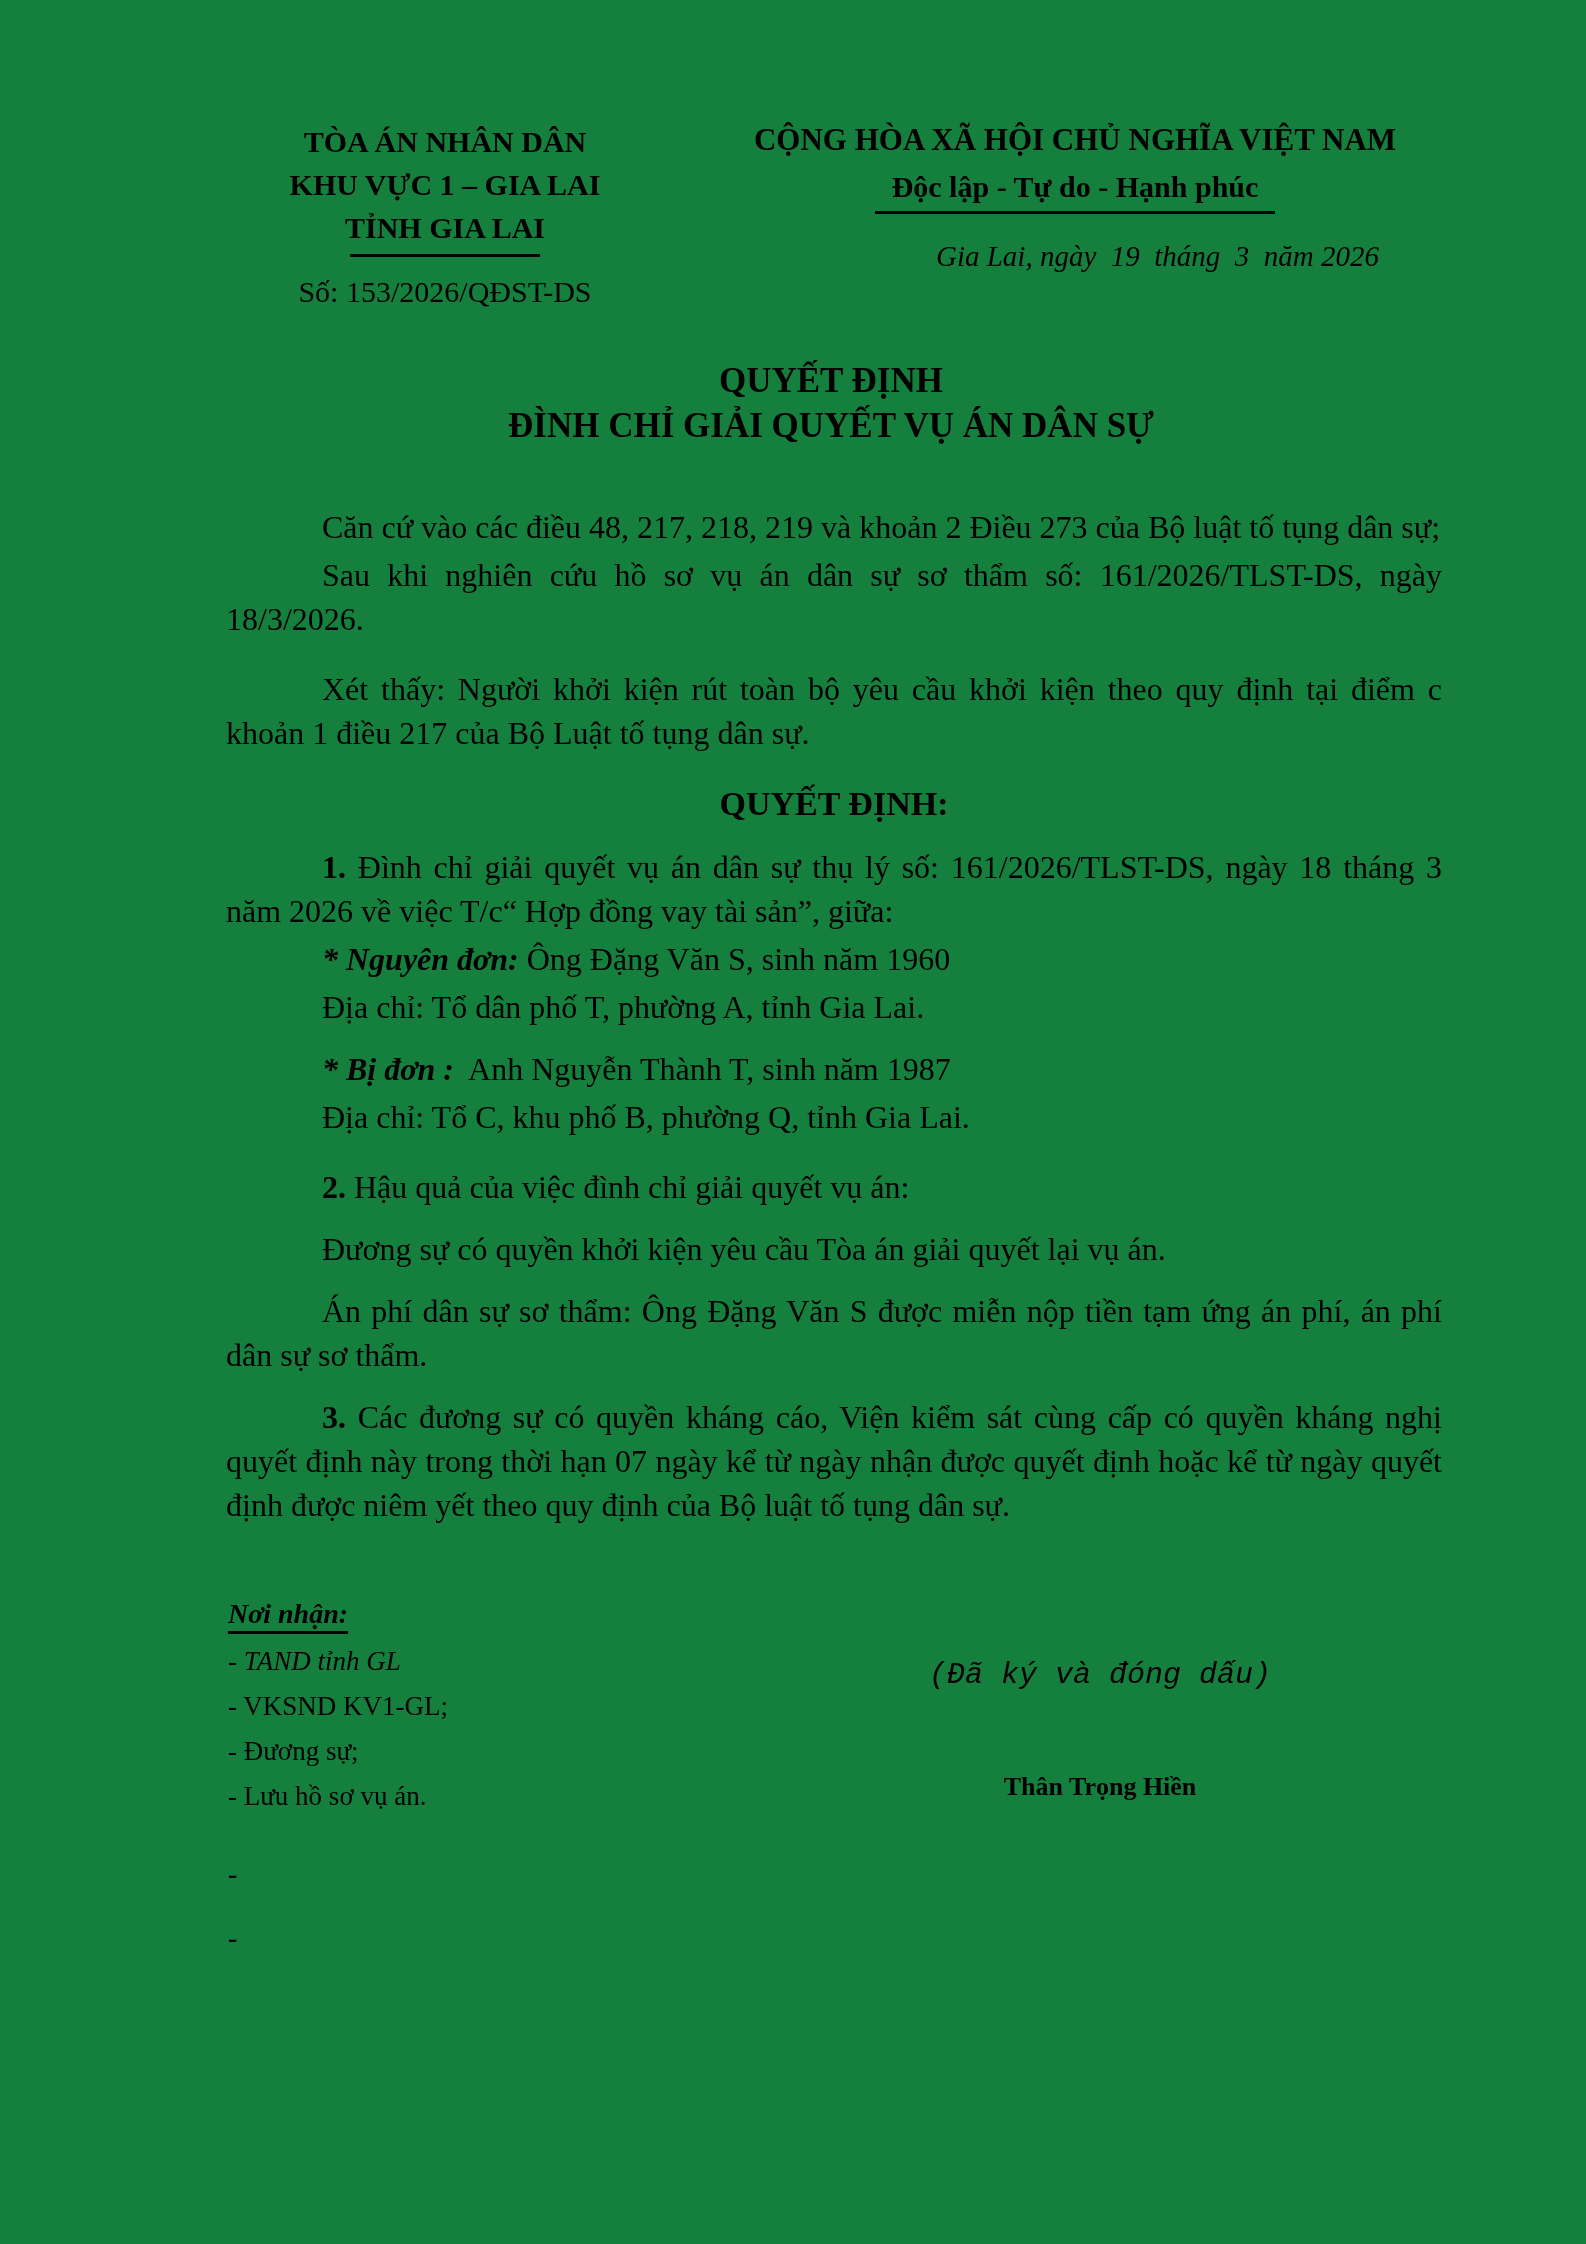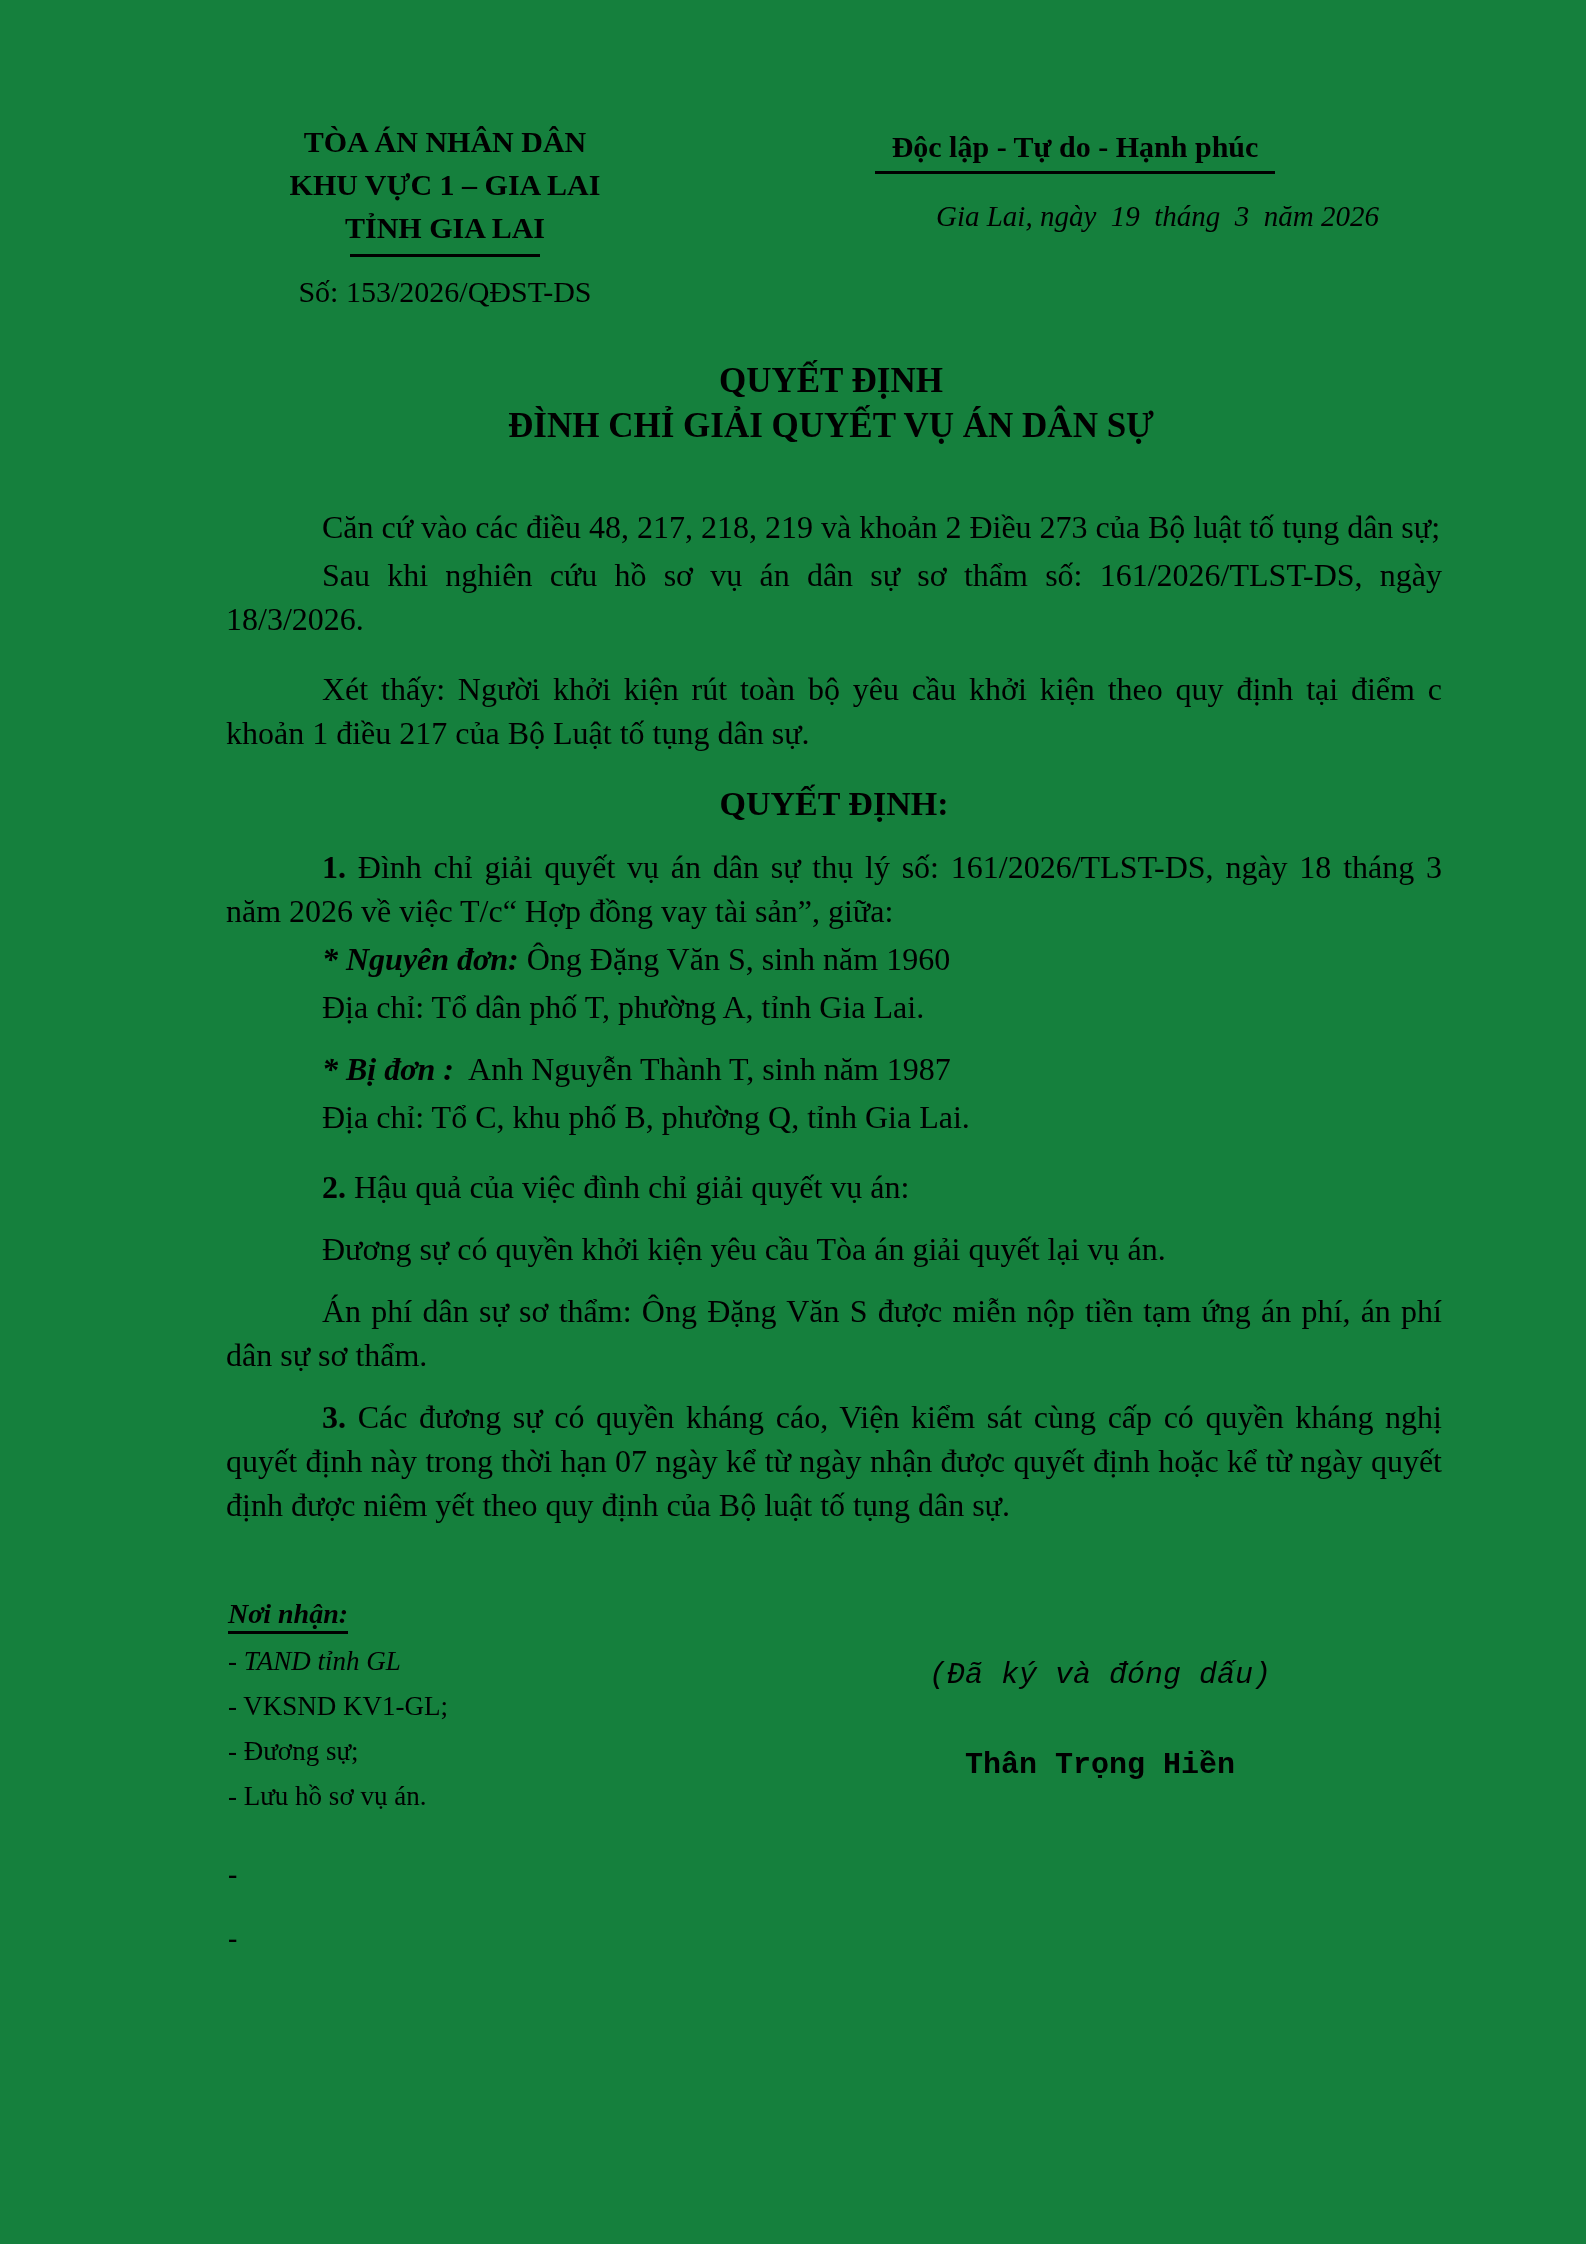--- a/index.html
+++ b/index.html
@@ -124,21 +124,21 @@
   .recipient-item.italic { font-style: italic; }
 
   .signature {
     position: absolute;
     left: 850px; top: 1600px;
     width: 500px;
     text-align: center;
   }
   .sig-title { font-weight: bold; font-size: 33px; }
   .sig-note  { font-style: italic; font-size: 30px; margin-top: 58px; font-family: Liberation Mono, monospace; }
-  .sig-name  { font-weight: bold; font-size: 30px; margin-top: 56px; font-family: Liberation Mono, monospace; }
+  .sig-name  { font-weight: bold; font-size: 26px; margin-top: 80px; }
 
   .dash-1, .dash-2 {
     position: absolute;
     left: 228px;
     font-size: 28px;
     font-weight: bold;
   }
   .dash-1 { top: 1858px; }
   .dash-2 { top: 1922px; }
 </style>
@@ -149,20 +149,21 @@
 
   <div class="header-left">
     <div class="hl-line">TÒA ÁN NHÂN DÂN</div>
     <div class="hl-line">KHU VỰC 1 – GIA LAI</div>
     <div class="hl-line">TỈNH GIA LAI</div>
     <div class="rule-left"></div>
     <div class="doc-number">Số: 153/2026/QĐST-DS</div>
   </div>
 
   <div class="header-right">
+    <div class="country">CỘNG HÒA XÃ HỘI CHỦ NGHĨA VIỆT NAM</div>
     <div class="motto">Độc lập - Tự do - Hạnh phúc</div>
     <div class="rule-right"></div>
     <div class="dateline">Gia Lai, ngày  19  tháng  3  năm 2026</div>
   </div>
 
   <div class="doc-title">
     <div>QUYẾT ĐỊNH</div>
     <div>ĐÌNH CHỈ GIẢI QUYẾT VỤ ÁN DÂN SỰ</div>
   </div>
 

